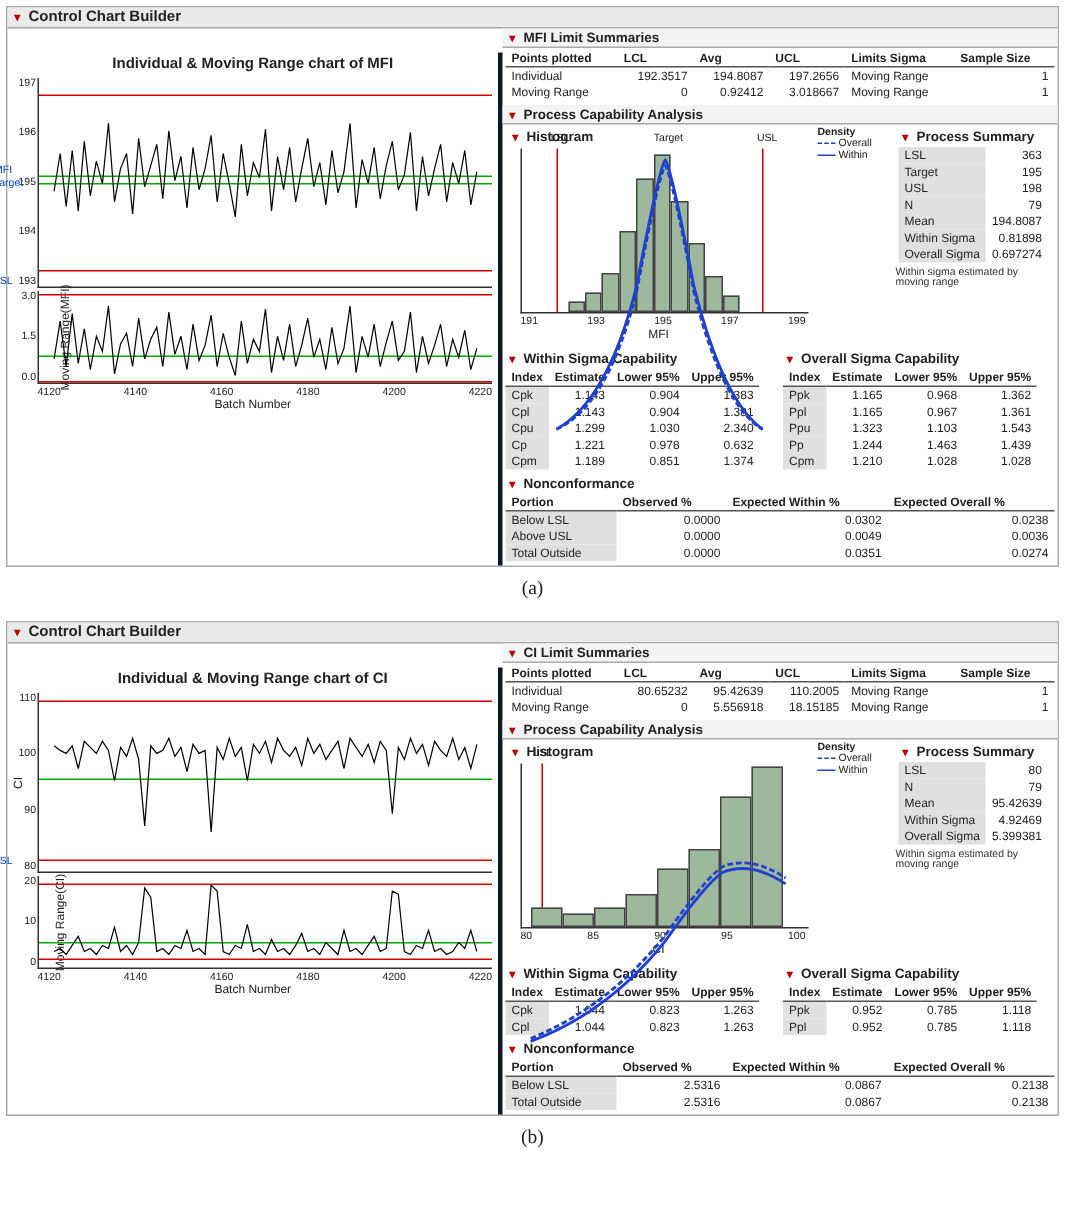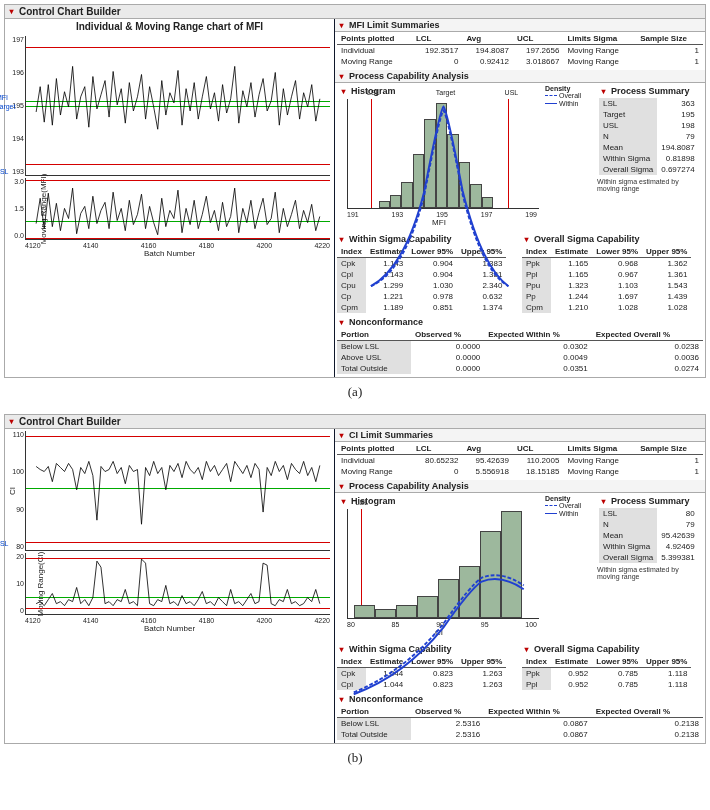--- a/index.html
+++ b/index.html
@@ -43,21 +43,22 @@
     justify-content: center;
     margin-right: 3px;
     color: #b00;
     font-size: 8px;
   }
   .outline-row {
     display: flex;
   }
   .left-col {
     width: 330px;
-    border-right: 1px solid #0f172a;
+    border-right: 3px solid #0f172a;
+    margin-top: 16px;
   }
   .right-col {
     flex: 1;
     display: flex;
     flex-direction: column;
   }
   .chart-title {
     text-align: center;
     font-weight: bold;
     font-size: 10px;
@@ -444,21 +445,21 @@
                 </tr>
             <tr>
                   <td class="shade">Ppu</td>
                   <td class="num">1.323</td>
                   <td class="num">1.103</td>
                   <td class="num">1.543</td>
                 </tr>
             <tr>
                   <td class="shade">Pp</td>
                   <td class="num">1.244</td>
-                  <td class="num">1.697</td>
+                  <td class="num">1.463</td>
                   <td class="num">1.439</td>
                 </tr>
             <tr>
                   <td class="shade">Cpm</td>
                   <td class="num">1.210</td>
                   <td class="num">1.028</td>
                   <td class="num">1.028</td>
                 </tr>
           </tbody>
             </table>
@@ -502,20 +503,21 @@
 </div>
 <div class="figure-label">(a)</div>
 
 <div class="panel">
   <div class="section-header">
     <span class="disclosure">▾</span>
     <span>Control Chart Builder</span>
   </div>
   <div class="outline-row">
     <div class="left-col">
+      <div class="chart-title">Individual &amp; Moving Range chart of CI</div>
 
       <div class="chart-area" style="height:120px">
         <div class="y-ticks">
           <span>110</span>
             <span>100</span>
           <span>90</span>
             <span>80</span>
         </div>
         <span class="y-label">CI</span>
         <span class="side-tag" style="top:92%">LSL</span>

